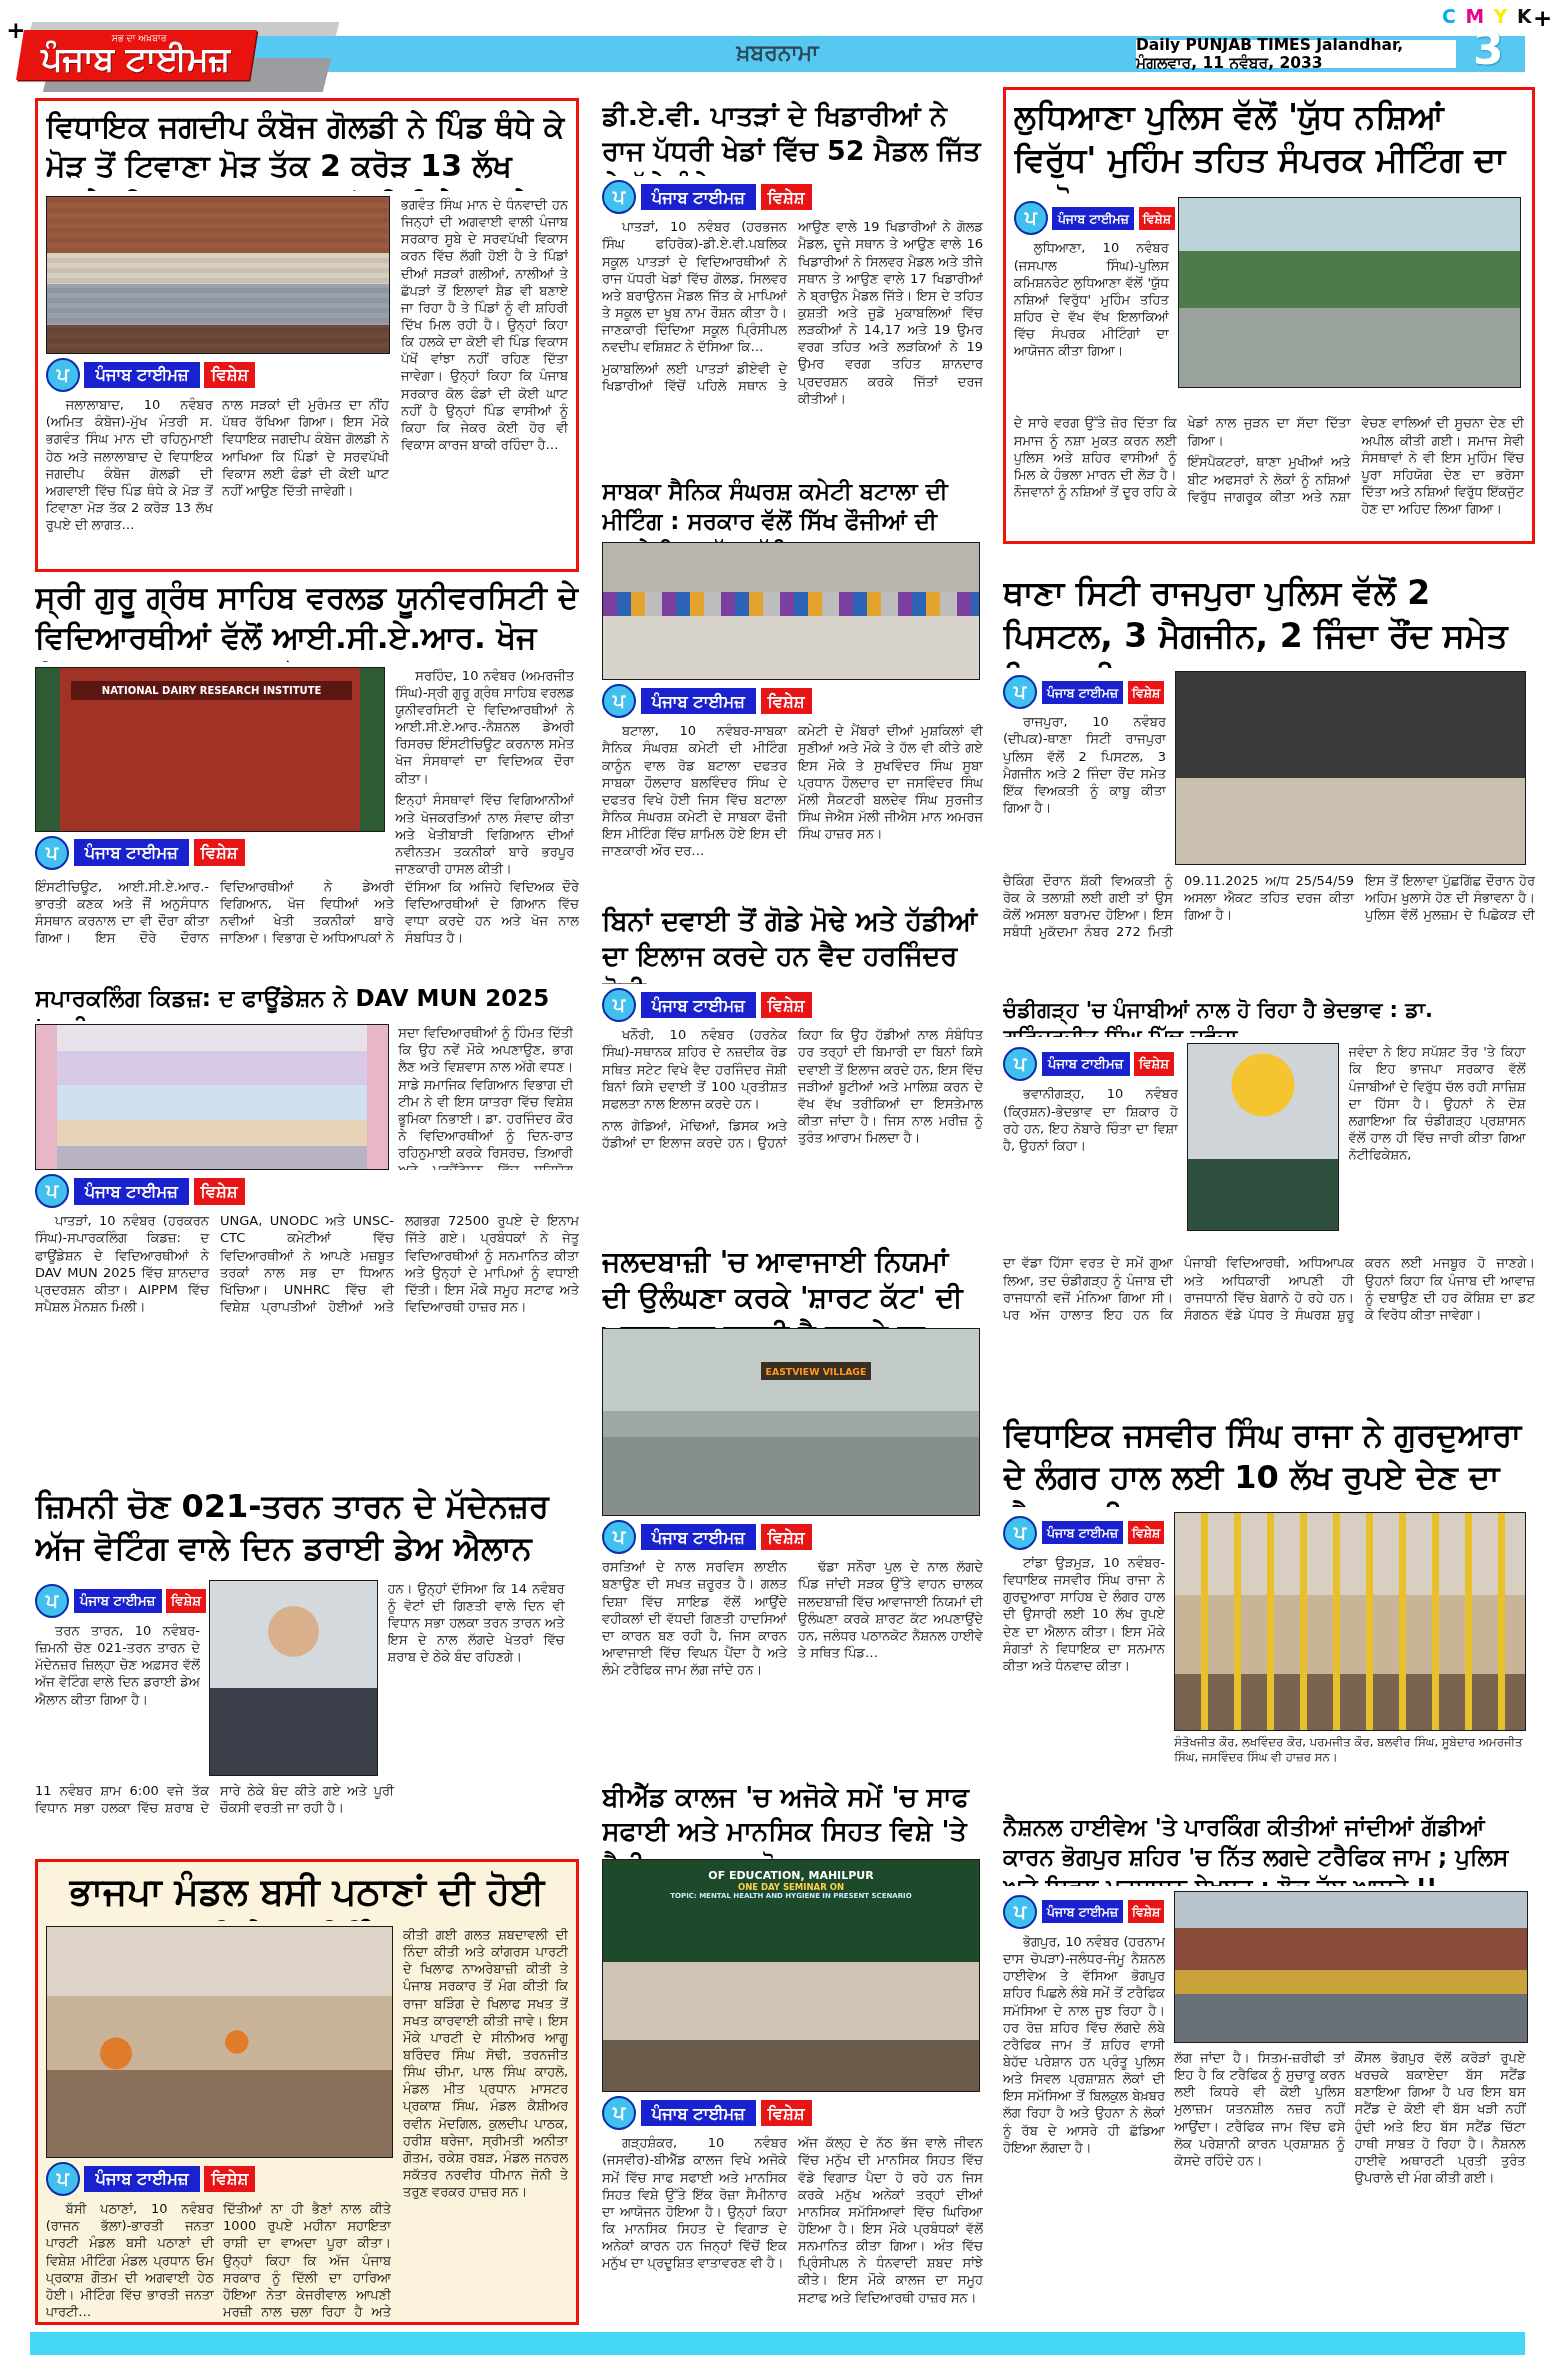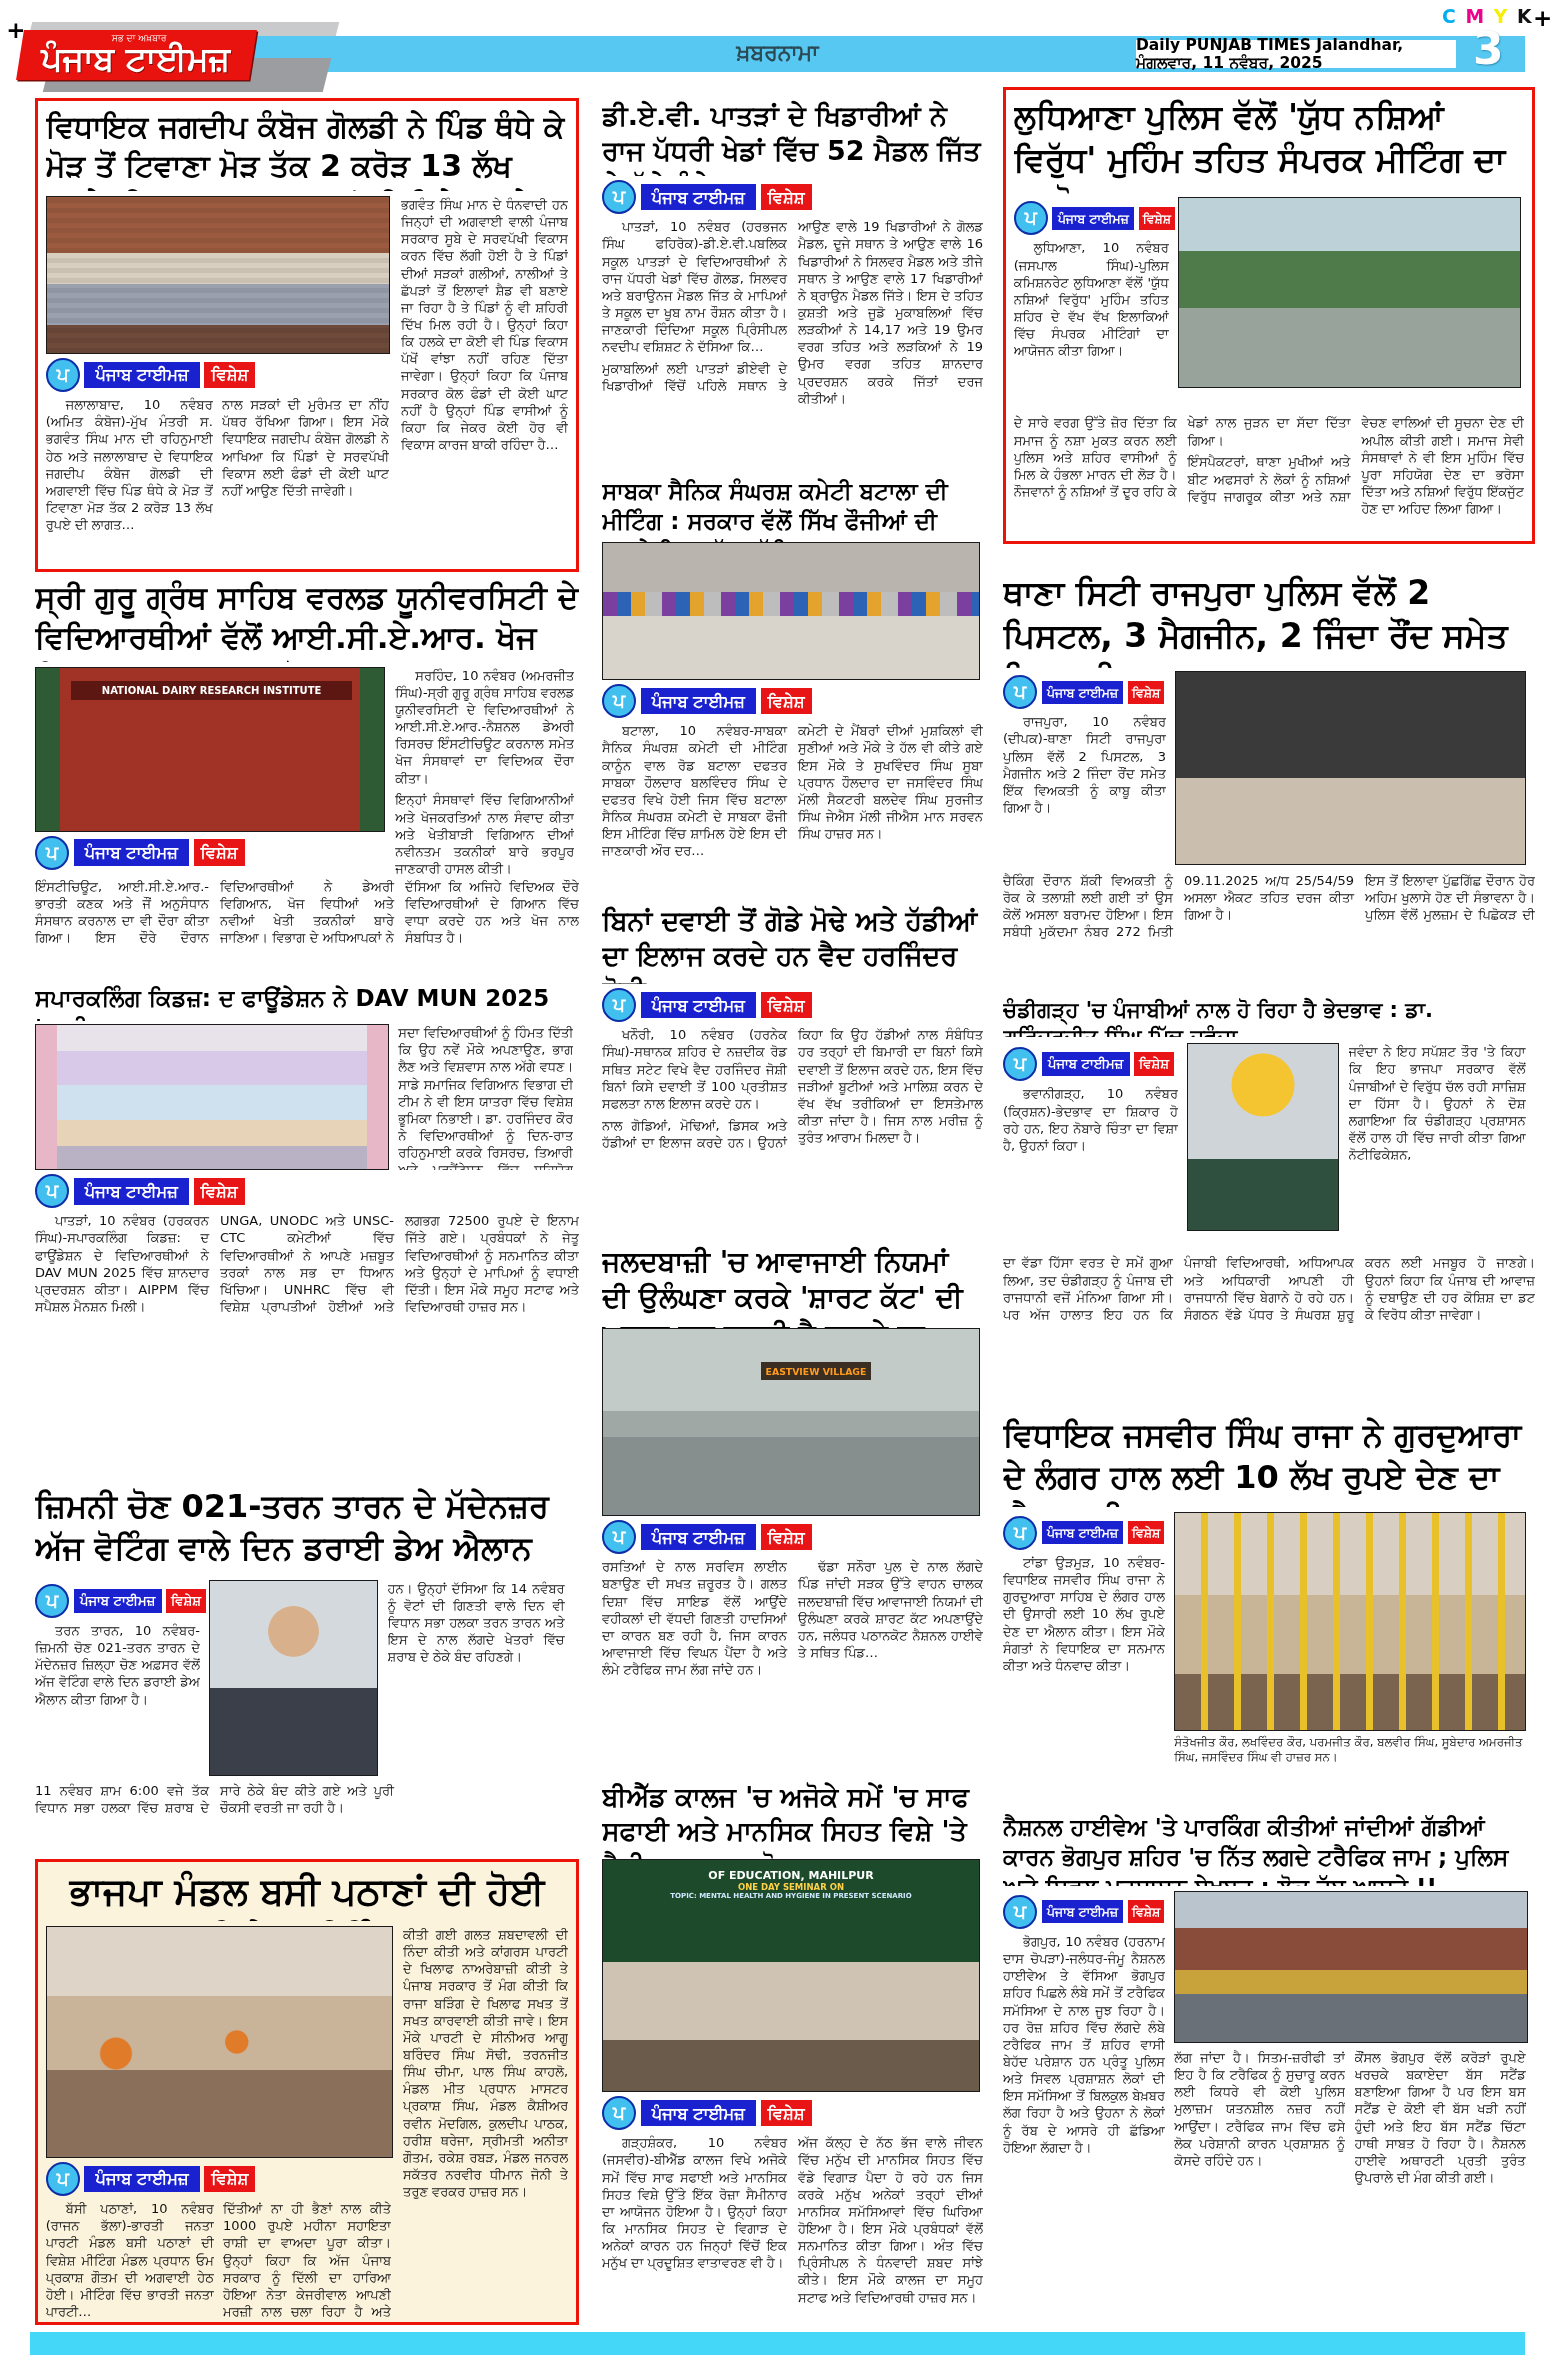--- a/index.html
+++ b/index.html
@@ -96,21 +96,21 @@
   <div class="abs regcross" style="left:1533px;top:4.7px;">+</div>
 
   <div class="abs mh-gray1"></div>
   <div class="abs mh-cyan"></div>
   <div class="abs mh-gray2"></div>
   <div class="abs mh-red">
     <span class="tag">ਸਭ ਦਾ ਅਖ਼ਬਾਰ</span>
     <span class="logo">ਪੰਜਾਬ ਟਾਈਮਜ਼</span>
   </div>
   <div class="abs mh-section">ਖ਼ਬਰਨਾਮਾ</div>
-  <div class="abs mh-edition">Daily PUNJAB TIMES Jalandhar, ਮੰਗਲਵਾਰ, 11 ਨਵੰਬਰ, 2025</div>
+  <div class="abs mh-edition">Daily PUNJAB TIMES Jalandhar, ਮੰਗਲਵਾਰ, 11 ਨਵੰਬਰ, 2033</div>
   <div class="abs mh-pageno">3</div>
 
   <div class="art a-roads redbox">
     <div class="hl" style="font-size:30px;height:84px;">ਵਿਧਾਇਕ ਜਗਦੀਪ ਕੰਬੋਜ ਗੋਲਡੀ ਨੇ ਪਿੰਡ ਥੰਧੇ ਕੇ ਮੋੜ ਤੋਂ ਟਿਵਾਣਾ ਮੋੜ ਤੱਕ 2 ਕਰੋੜ 13 ਲੱਖ ਰੁਪਏ ਦੀ ਲਾਗਤ ਨਾਲ ਸੜਕਾਂ ਦੀ ਰਿਪੇਅਰ ਦੇ ਕੰਮ ਦਾ ਨੀਂਹ ਪੱਥਰ ਰੱਖਿਆ</div>
     <div class="row" style="margin-top:4.7px;">
       <div style="width:346px;flex:0 0 auto;">
         <div class="photo ph-roads" style="width:344px;height:158px;"></div>
         <div class="badge">
           <span class="badge-circle">ਪ</span>
           <span class="badge-blue">ਪੰਜਾਬ ਟਾਈਮਜ਼</span>
@@ -237,21 +237,21 @@
   <div class="art a-sainik">
     <div class="hl" style="font-size:23px;height:65px;">ਸਾਬਕਾ ਸੈਨਿਕ ਸੰਘਰਸ਼ ਕਮੇਟੀ ਬਟਾਲਾ ਦੀ ਮੀਟਿੰਗ : ਸਰਕਾਰ ਵੱਲੋਂ ਸਿੱਖ ਫੌਜੀਆਂ ਦੀ ਅਣਦੇਖੀ ਦਾ ਮੁੱਦਾ ਚੁੱਕਿਆ</div>
     <div class="photo ph-sainik" style="width:378px;height:138px;"></div>
     <div class="badge">
       <span class="badge-circle">ਪ</span>
       <span class="badge-blue">ਪੰਜਾਬ ਟਾਈਮਜ਼</span>
       <span class="badge-red">ਵਿਸ਼ੇਸ਼</span>
     </div>
     <div class="body-txt cols2" style="height:169px;">
       <p>ਬਟਾਲਾ, 10 ਨਵੰਬਰ-ਸਾਬਕਾ ਸੈਨਿਕ ਸੰਘਰਸ਼ ਕਮੇਟੀ ਦੀ ਮੀਟਿੰਗ ਕਾਨੂੰਨ ਵਾਲ ਰੋਡ ਬਟਾਲਾ ਦਫਤਰ ਸਾਬਕਾ ਹੌਲਦਾਰ ਬਲਵਿੰਦਰ ਸਿੰਘ ਦੇ ਦਫਤਰ ਵਿਖੇ ਹੋਈ ਜਿਸ ਵਿੱਚ ਬਟਾਲਾ ਸੈਨਿਕ ਸੰਘਰਸ਼ ਕਮੇਟੀ ਦੇ ਸਾਬਕਾ ਫੌਜੀ ਇਸ ਮੀਟਿੰਗ ਵਿੱਚ ਸ਼ਾਮਿਲ ਹੋਏ ਇਸ ਦੀ ਜਾਣਕਾਰੀ ਔਰ ਦਰ…</p>
-      <p style="text-indent:0;">ਕਮੇਟੀ ਦੇ ਮੈਂਬਰਾਂ ਦੀਆਂ ਮੁਸ਼ਕਿਲਾਂ ਵੀ ਸੁਣੀਆਂ ਅਤੇ ਮੌਕੇ ਤੇ ਹੱਲ ਵੀ ਕੀਤੇ ਗਏ ਇਸ ਮੌਕੇ ਤੇ ਸੁਖਵਿੰਦਰ ਸਿੰਘ ਸੂਬਾ ਪ੍ਰਧਾਨ ਹੌਲਦਾਰ ਦਾ ਜਸਵਿੰਦਰ ਸਿੰਘ ਮੱਲੀ ਸੈਕਟਰੀ ਬਲਦੇਵ ਸਿੰਘ ਸੁਰਜੀਤ ਸਿੰਘ ਜੇਐਸ ਮੱਲੀ ਜੀਐਸ ਮਾਨ ਸਰਵਨ ਸਿੰਘ ਹਾਜ਼ਰ ਸਨ।</p>
+      <p style="text-indent:0;">ਕਮੇਟੀ ਦੇ ਮੈਂਬਰਾਂ ਦੀਆਂ ਮੁਸ਼ਕਿਲਾਂ ਵੀ ਸੁਣੀਆਂ ਅਤੇ ਮੌਕੇ ਤੇ ਹੱਲ ਵੀ ਕੀਤੇ ਗਏ ਇਸ ਮੌਕੇ ਤੇ ਸੁਖਵਿੰਦਰ ਸਿੰਘ ਸੂਬਾ ਪ੍ਰਧਾਨ ਹੌਲਦਾਰ ਦਾ ਜਸਵਿੰਦਰ ਸਿੰਘ ਮੱਲੀ ਸੈਕਟਰੀ ਬਲਦੇਵ ਸਿੰਘ ਸੁਰਜੀਤ ਸਿੰਘ ਜੇਐਸ ਮੱਲੀ ਜੀਐਸ ਮਾਨ ਅਮਰਜ ਸਿੰਘ ਹਾਜ਼ਰ ਸਨ।</p>
     </div>
   </div>
 
   <div class="art a-joshi">
     <div class="hl" style="font-size:27px;height:81px;">ਬਿਨਾਂ ਦਵਾਈ ਤੋਂ ਗੋਡੇ ਮੋਢੇ ਅਤੇ ਹੱਡੀਆਂ ਦਾ ਇਲਾਜ ਕਰਦੇ ਹਨ ਵੈਦ ਹਰਜਿੰਦਰ ਜੋਸ਼ੀ</div>
     <div class="badge">
       <span class="badge-circle">ਪ</span>
       <span class="badge-blue">ਪੰਜਾਬ ਟਾਈਮਜ਼</span>
       <span class="badge-red">ਵਿਸ਼ੇਸ਼</span>
     </div>

